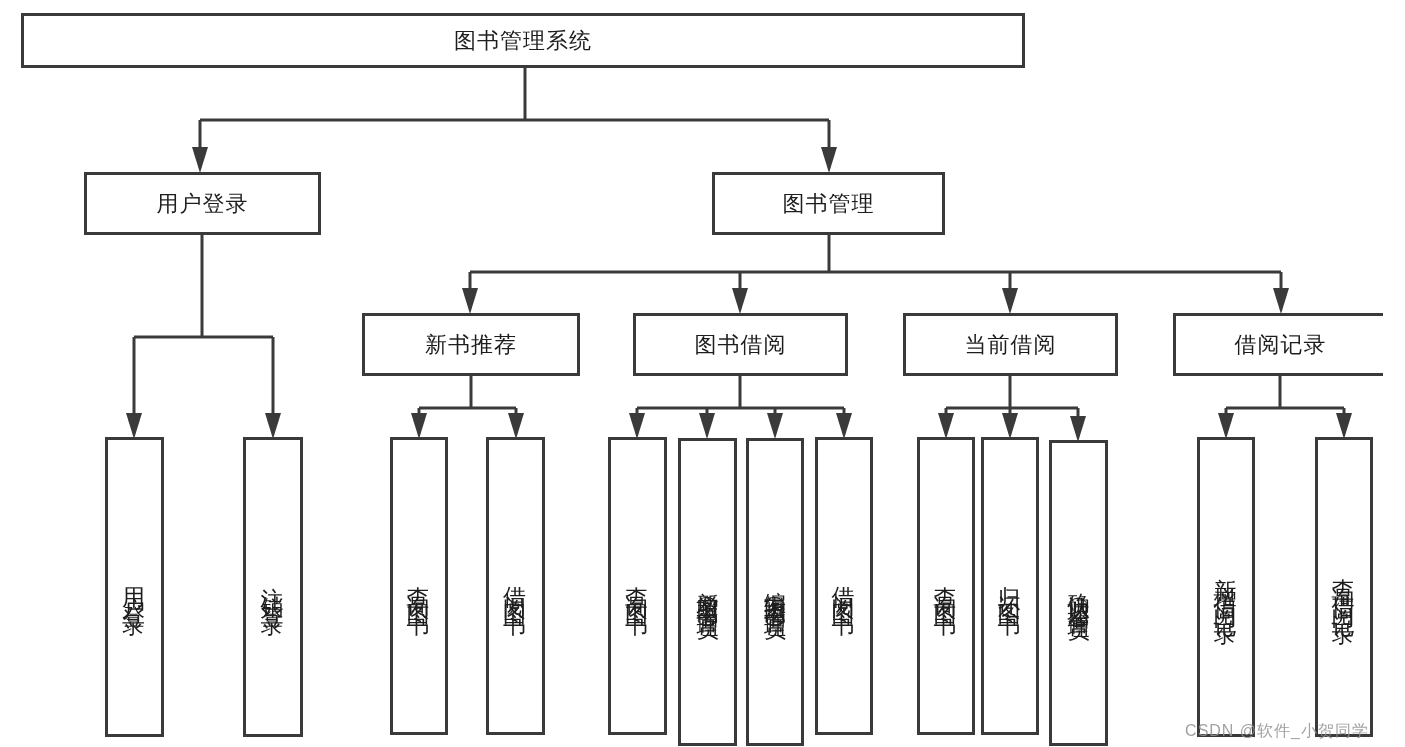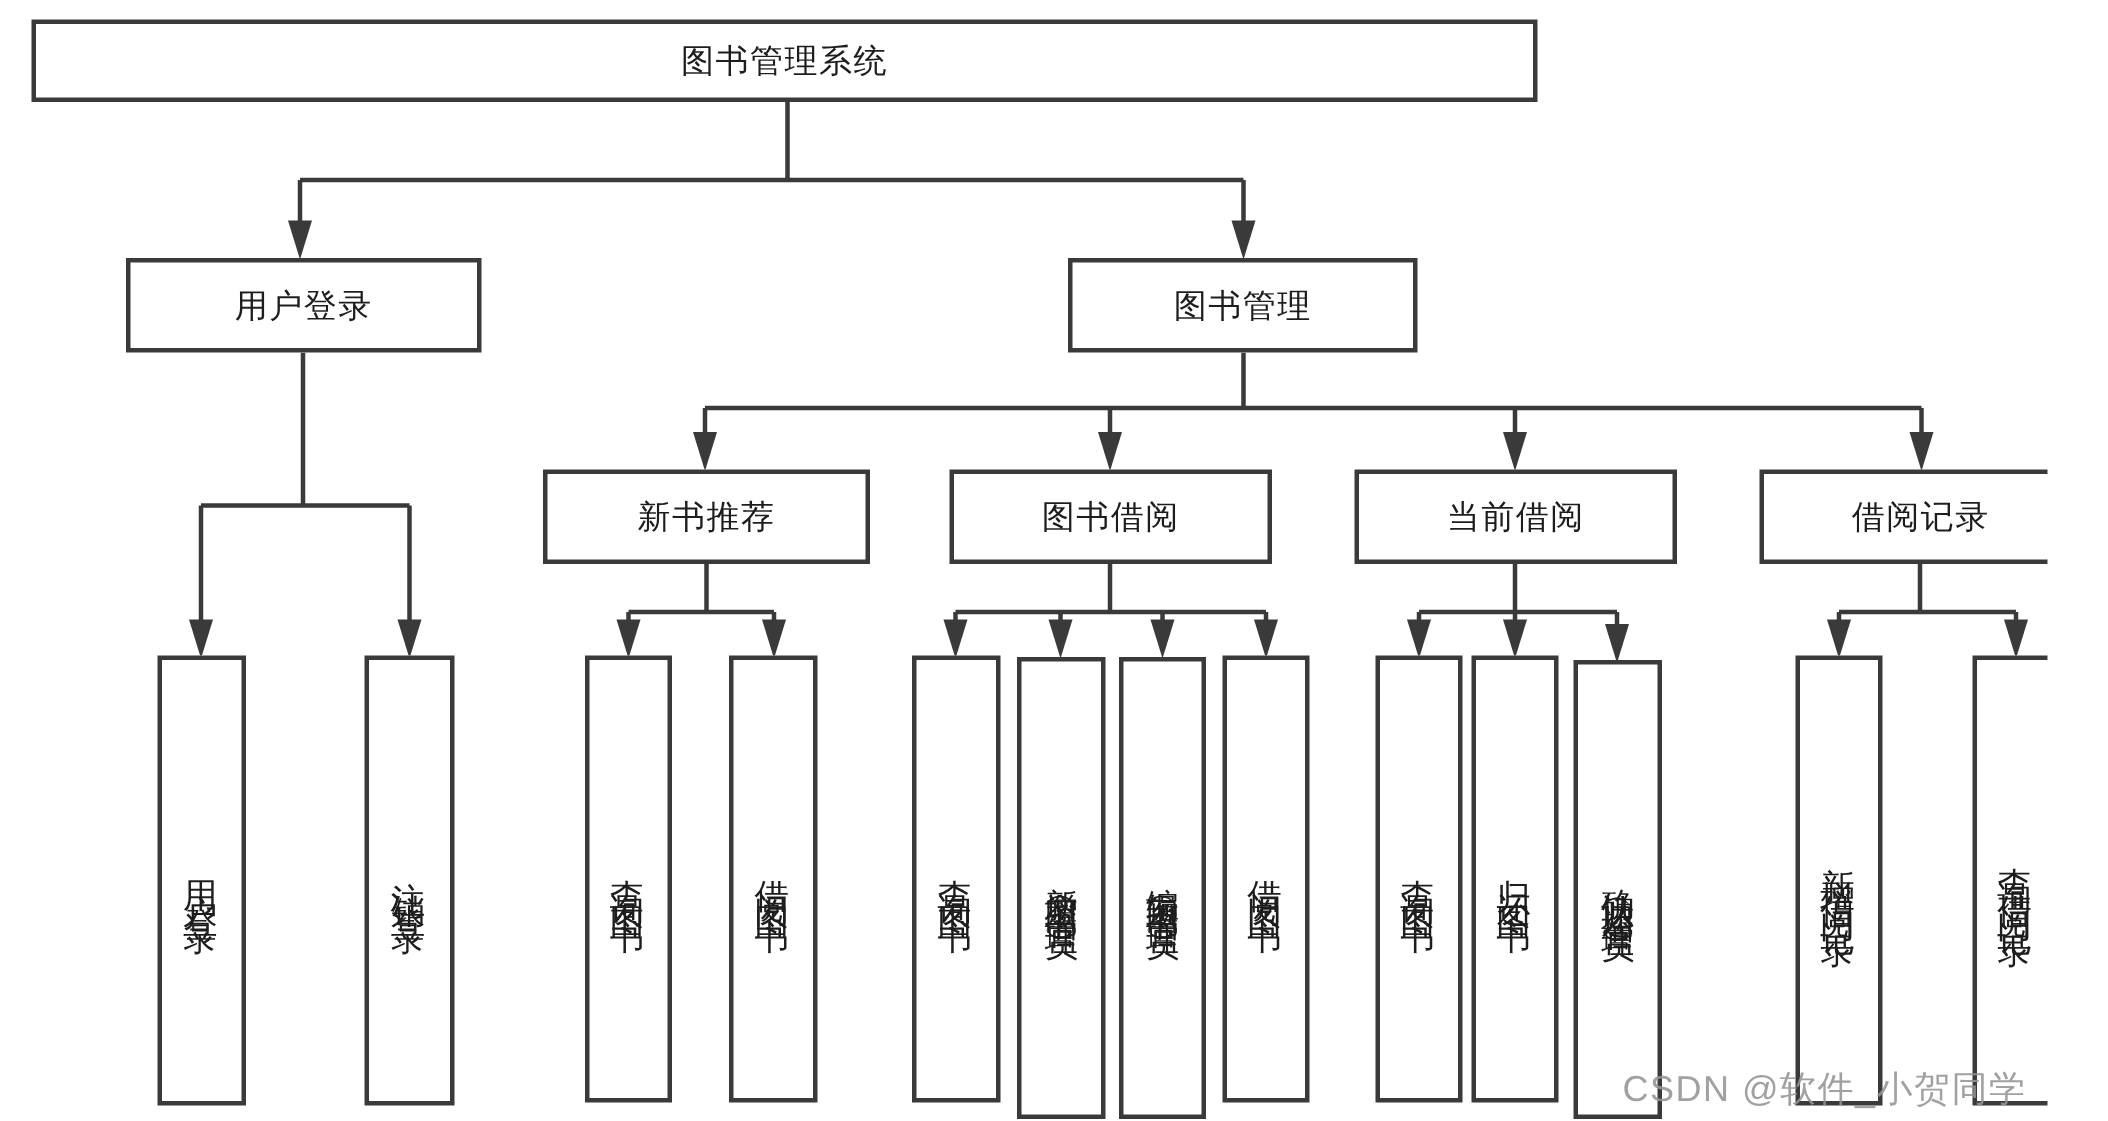--- a/index.html
+++ b/index.html
@@ -7,20 +7,21 @@
     padding: 0;
     background: #ffffff;
     font-family: "Liberation Sans", "DejaVu Sans", sans-serif;
   }
   #stage {
     position: relative;
     width: 1365px;
     height: 747px;
     background: #ffffff;
     overflow: hidden;
+    padding-left: 18px;
   }
   #wires {
     position: absolute;
     left: 0; top: 0;
     width: 1405px;
     height: 747px;
     z-index: 1;
   }
   .hbox {
     position: absolute;
@@ -53,21 +54,21 @@
   }
   .vbox.tight {
     font-size: 22px;
     letter-spacing: 4px;
   }
   #watermark {
     position: absolute;
     z-index: 3;
     right: 14px;
     bottom: 5px;
-    font-size: 24px;
+    font-size: 16px;
     color: rgba(148, 148, 148, 0.88);
     letter-spacing: 1px;
     white-space: nowrap;
     margin-left: 48px;
   }
 </style>
 </head>
 <body>
 
 <div id="stage">

